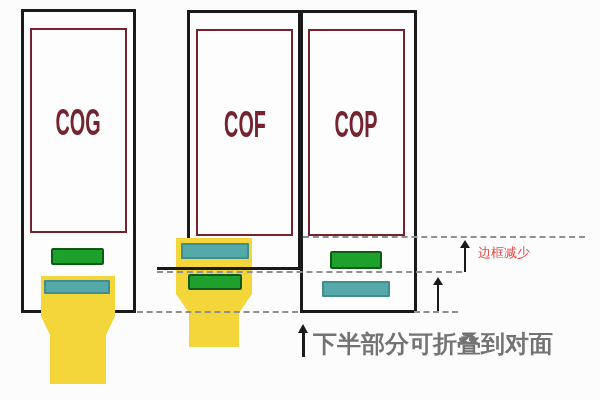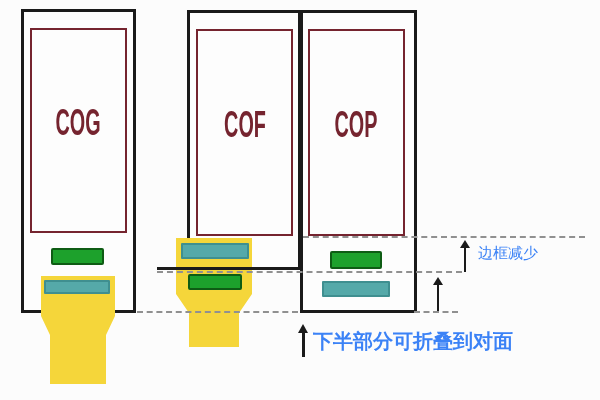--- a/index.html
+++ b/index.html
@@ -52,24 +52,24 @@
   
   .varrow{position:absolute;width:2px;background:#1a1a1a;z-index:6;}
   .varrow::before{content:"";position:absolute;top:-7px;left:-4px;width:0;height:0;
     border-left:5px solid transparent;border-right:5px solid transparent;border-bottom:8px solid #1a1a1a;}
   .arrow-1{left:464px;top:247px;height:25px;}
   .arrow-2{left:437px;top:284px;height:27px;}
   .arrow-3{left:302px;top:331px;height:26px;width:3px;}
   .arrow-3::before{left:-4px;border-left:5px solid transparent;border-right:5px solid transparent;border-bottom:9px solid #1a1a1a;}
 
   
-  .ann{position:absolute;color:#3b82f6;font-size:15px;white-space:nowrap;z-index:6;}
+  .ann{position:absolute;color:#ef4444;font-size:13px;white-space:nowrap;z-index:6;}
   .ann-1{left:478px;top:244px;}
   .ann-2{left:449px;top:281px;}
-  .ann-bottom{position:absolute;left:313px;top:328px;color:#3b82f6;font-size:20px;font-weight:bold;white-space:nowrap;z-index:6;}
+  .ann-bottom{position:absolute;left:313px;top:328px;color:#737373;font-size:24px;font-weight:bold;white-space:nowrap;z-index:6;}
 </style>
 </head>
 <body>
 
 <div class="stage">
 
   <div class="panel panel-cog">
     <div class="screen screen-cog">
       <span class="plabel">COG</span>
     </div>

